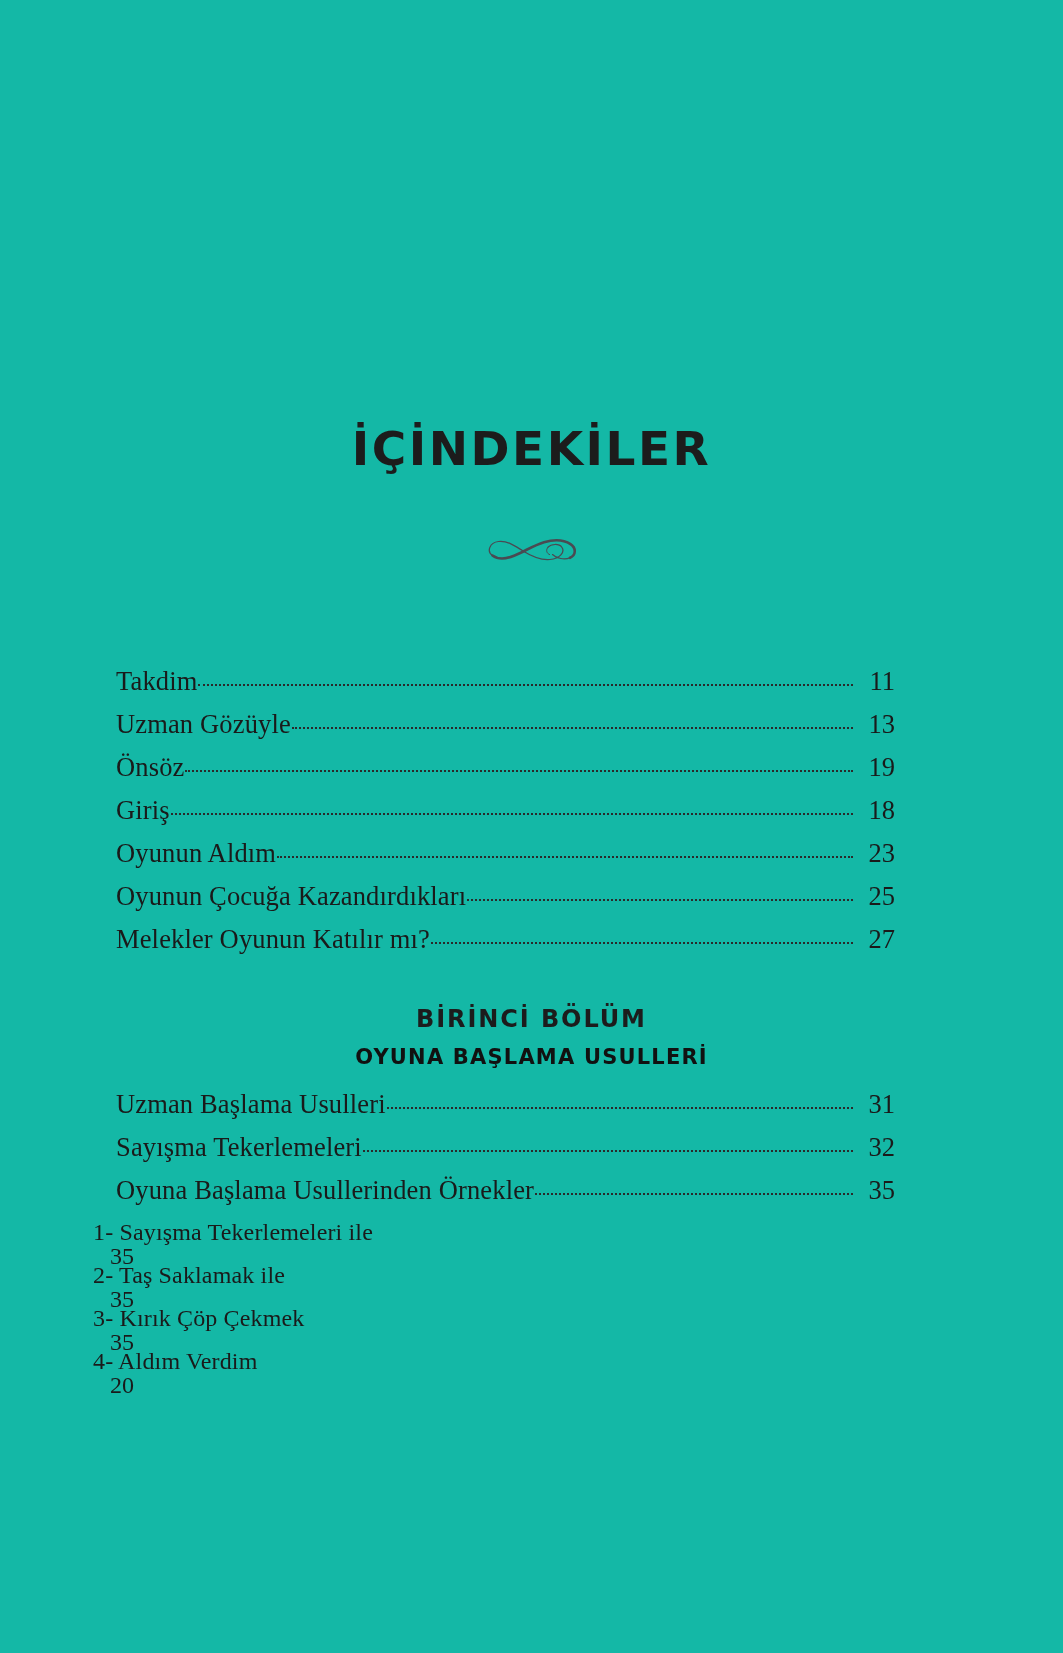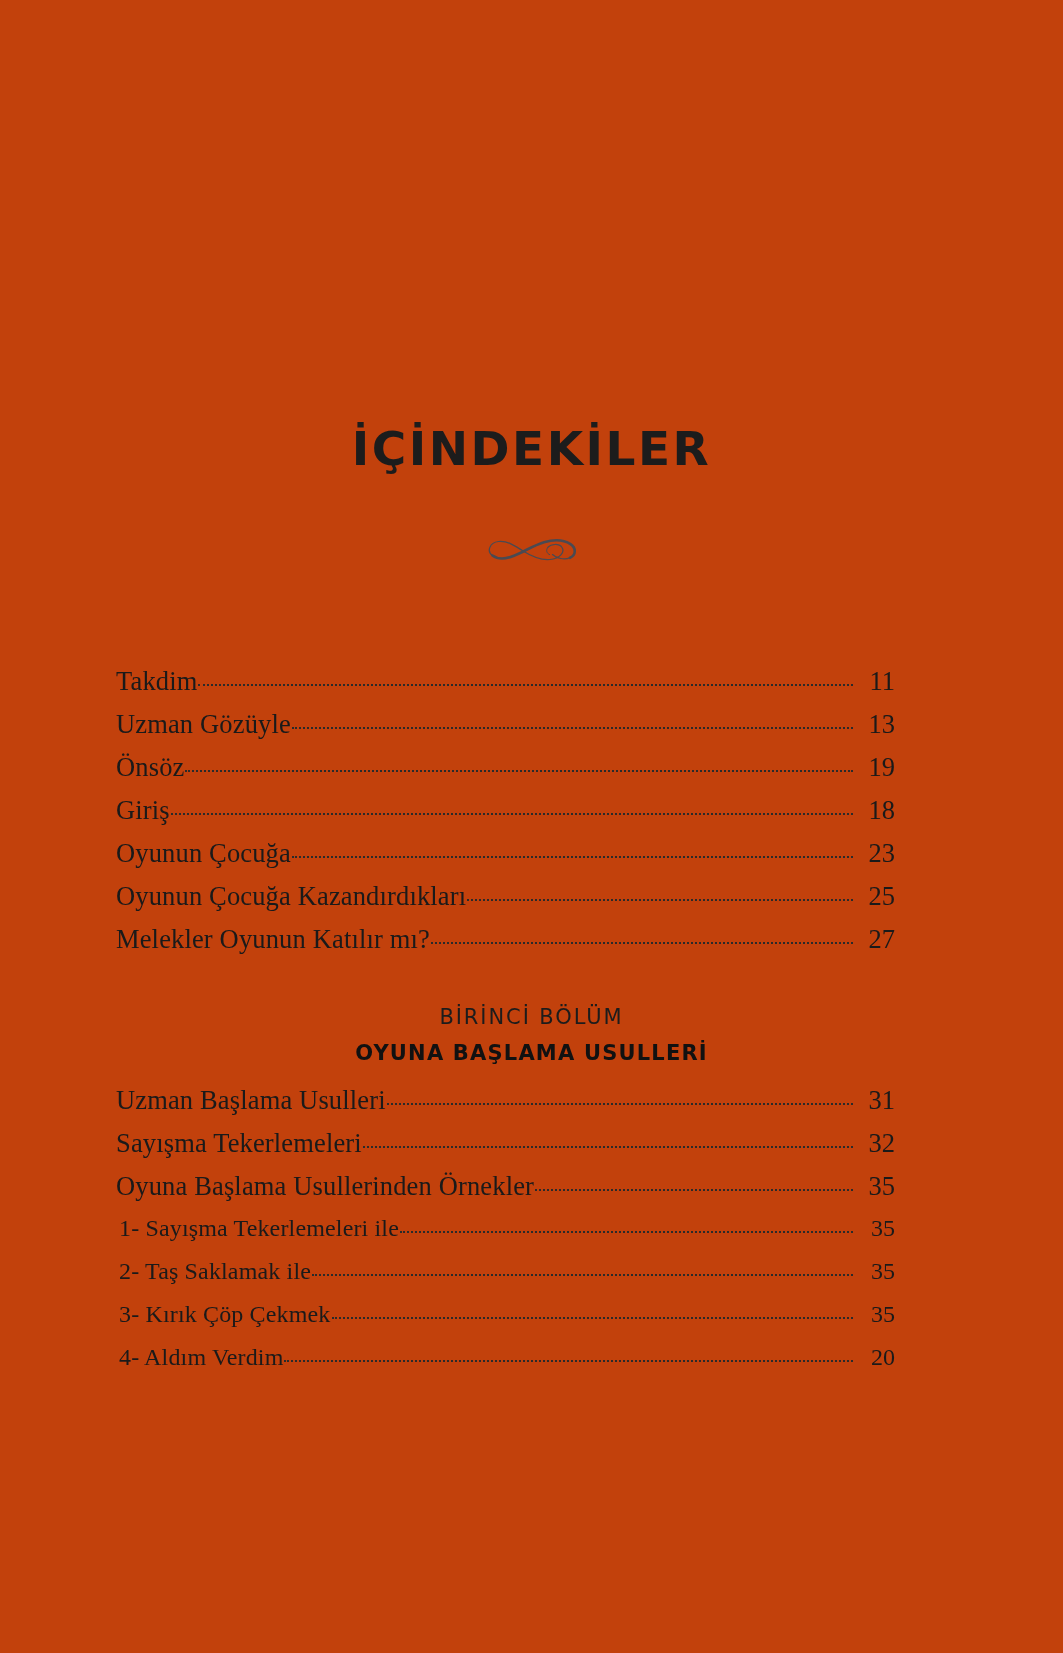--- a/index.html
+++ b/index.html
@@ -14,21 +14,21 @@
     font-family: "Liberation Serif", "DejaVu Serif", serif;
     color: #1a1a1a;
     overflow: hidden;
   }
 
   .page {
     position: absolute;
     inset: 0;
     width: 1063px;
     height: 1653px;
-    background: #c2410c;
+    background: #14b8a6;
   }
 
   
   .title-block {
     position: absolute;
     top: 424px;
     left: 0;
     width: 1063px;
     text-align: center;
   }
@@ -107,41 +107,42 @@
     font-size: 26.5px;
     line-height: 1;
     flex: 0 0 auto;
     min-width: 34px;
     text-align: right;
     padding-left: 7px;
   }
 
   
   .toc-row.sub {
-    padding-left: 119px;
+    padding-left: 92px;
     height: 43px;
+    flex-direction: column;
   }
   .toc-row.sub .label,
   .toc-row.sub .pageno {
     font-size: 24px;
   }
   .toc-row.sub .leader::before {
     bottom: 3px;
   }
 
   
   .section-heading {
     text-align: center;
     width: 1063px;
     box-sizing: border-box;
   }
   .section-heading .sh-top {
     font-family: "DejaVu Sans", "Liberation Sans", sans-serif;
-    font-weight: 400;
-    font-size: 21px;
+    font-weight: 700;
+    font-size: 24px;
     letter-spacing: 1.9px;
     color: #1c1c1c;
     white-space: nowrap;
   }
   .section-heading .sh-main {
     font-family: "DejaVu Sans", "Liberation Sans", sans-serif;
     font-weight: 700;
     font-size: 21px;
     letter-spacing: 1.2px;
     color: #111111;
@@ -188,21 +189,21 @@
         <span class="label">Önsöz</span>
         <span class="leader"></span>
         <span class="pageno">19</span>
       </div>
       <div class="toc-row">
         <span class="label">Giriş</span>
         <span class="leader"></span>
         <span class="pageno">18</span>
       </div>
       <div class="toc-row">
-        <span class="label">Oyunun Çocuğa</span>
+        <span class="label">Oyunun Aldım</span>
         <span class="leader"></span>
         <span class="pageno">23</span>
       </div>
       <div class="toc-row">
         <span class="label">Oyunun Çocuğa Kazandırdıkları</span>
         <span class="leader"></span>
         <span class="pageno">25</span>
       </div>
       <div class="toc-row">
         <span class="label">Melekler Oyunun Katılır mı?</span>

